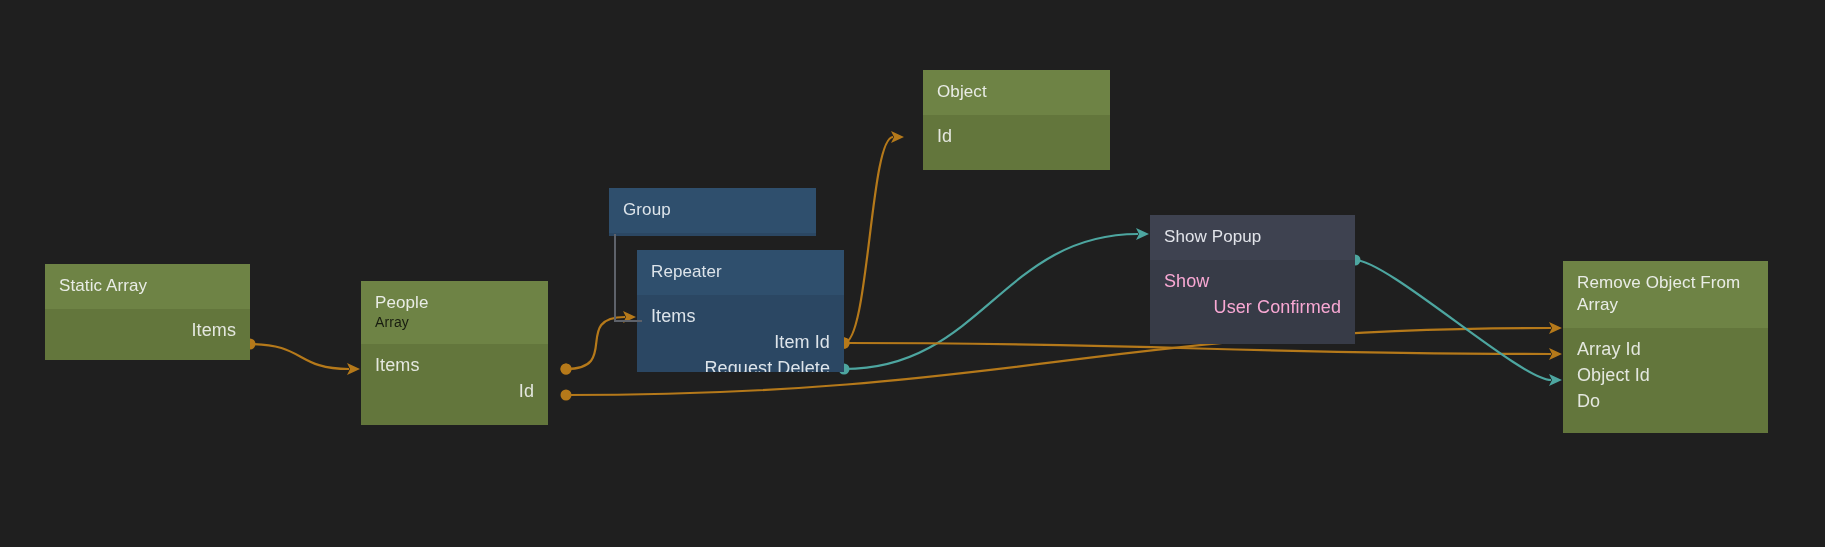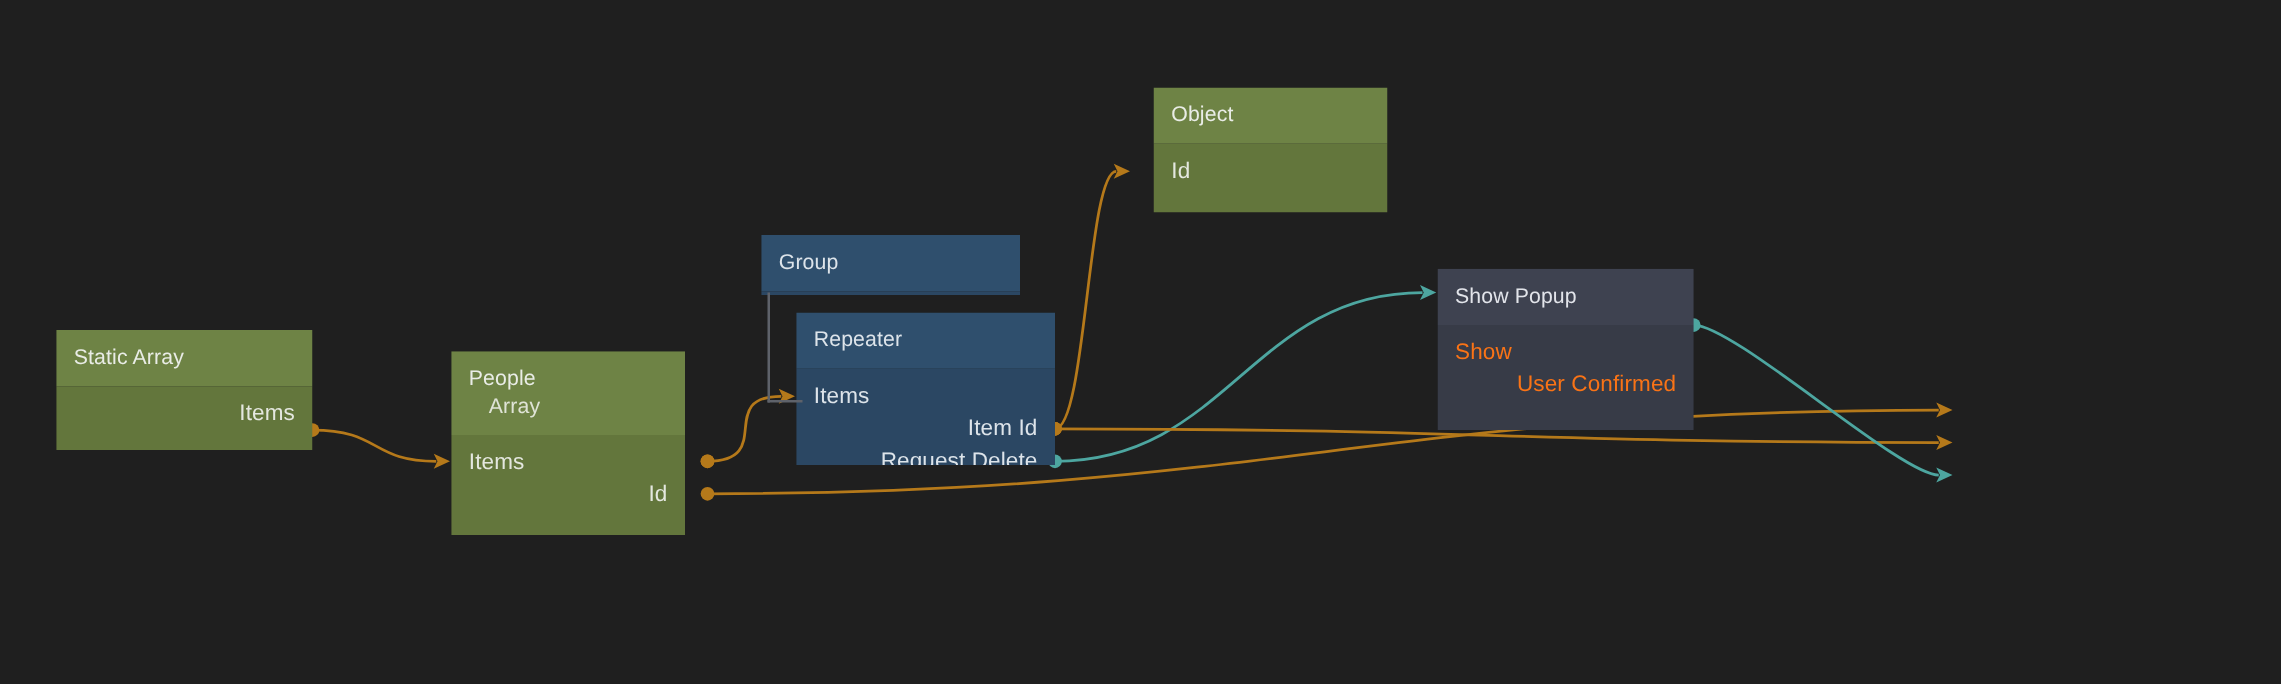--- a/index.html
+++ b/index.html
@@ -35,25 +35,24 @@
   .node-header {
     padding: 11px 14px 12px 14px;
     line-height: 1.28;
   }
   .node-title {
     color: #e9ece6;
     font-size: 17px;
     letter-spacing: 0.1px;
   }
   .node-subtitle {
-    color: #ffffff;
-    font-size: 17px;
+    color: #000000;
+    font-size: 14px;
     opacity: .78;
     letter-spacing: 0.1px;
-    margin-left: 16px;
   }
   .node-body {
     position: relative;
   }
   .port-row {
     position: relative;
     height: 26px;
     display: flex;
     align-items: center;
     padding: 0 14px;
@@ -73,21 +72,21 @@
   .green .node-body   { background: #63763c; }
   
   .blue .node-header  { background: #2f4f6d; }
   .blue .node-body    { background: #2b4763; }
   .blue .node-title   { color: #dde4ea; }
   .blue .port-label   { color: #dde4ea; }
   
   .slate .node-header { background: #3e4250; }
   .slate .node-body   { background: #373b47; }
   .slate .node-title  { color: #e2e4ea; }
-  .slate .port-label  { color: #f97316; }
+  .slate .port-label  { color: #f9a8d4; }
 
   
   .group-bracket {
     position: absolute;
     border-left: 2px solid #5e626a;
     border-bottom: 2px solid #5e626a;
     pointer-events: none;
   }
 </style>
 </head>
@@ -181,14 +180,30 @@
       </div>
       <div class="node-body" style="height: calc(100% - 45px); padding-top: 9px; box-sizing: border-box;">
         <div class="port-row in">
           <span class="port-label">Show</span>
         </div>
         <div class="port-row out">
           <span class="port-label">User Confirmed</span>
         </div>
       </div>
     </div>
+    <div class="node green" style="left: 1563px; top: 261px; width: 205px; height: 172px;">
+      <div class="node-header">
+        <div class="node-title">Remove Object From Array</div>
+      </div>
+      <div class="node-body" style="height: calc(100% - 45px); padding-top: 9px; box-sizing: border-box;">
+        <div class="port-row in">
+          <span class="port-label">Array Id</span>
+        </div>
+        <div class="port-row in">
+          <span class="port-label">Object Id</span>
+        </div>
+        <div class="port-row in">
+          <span class="port-label">Do</span>
+        </div>
+      </div>
+    </div>
     <div class="group-bracket" style="left: 614px; top: 234px; width: 26px; height: 86px;"></div>
   </div>
 
 </body></html>

